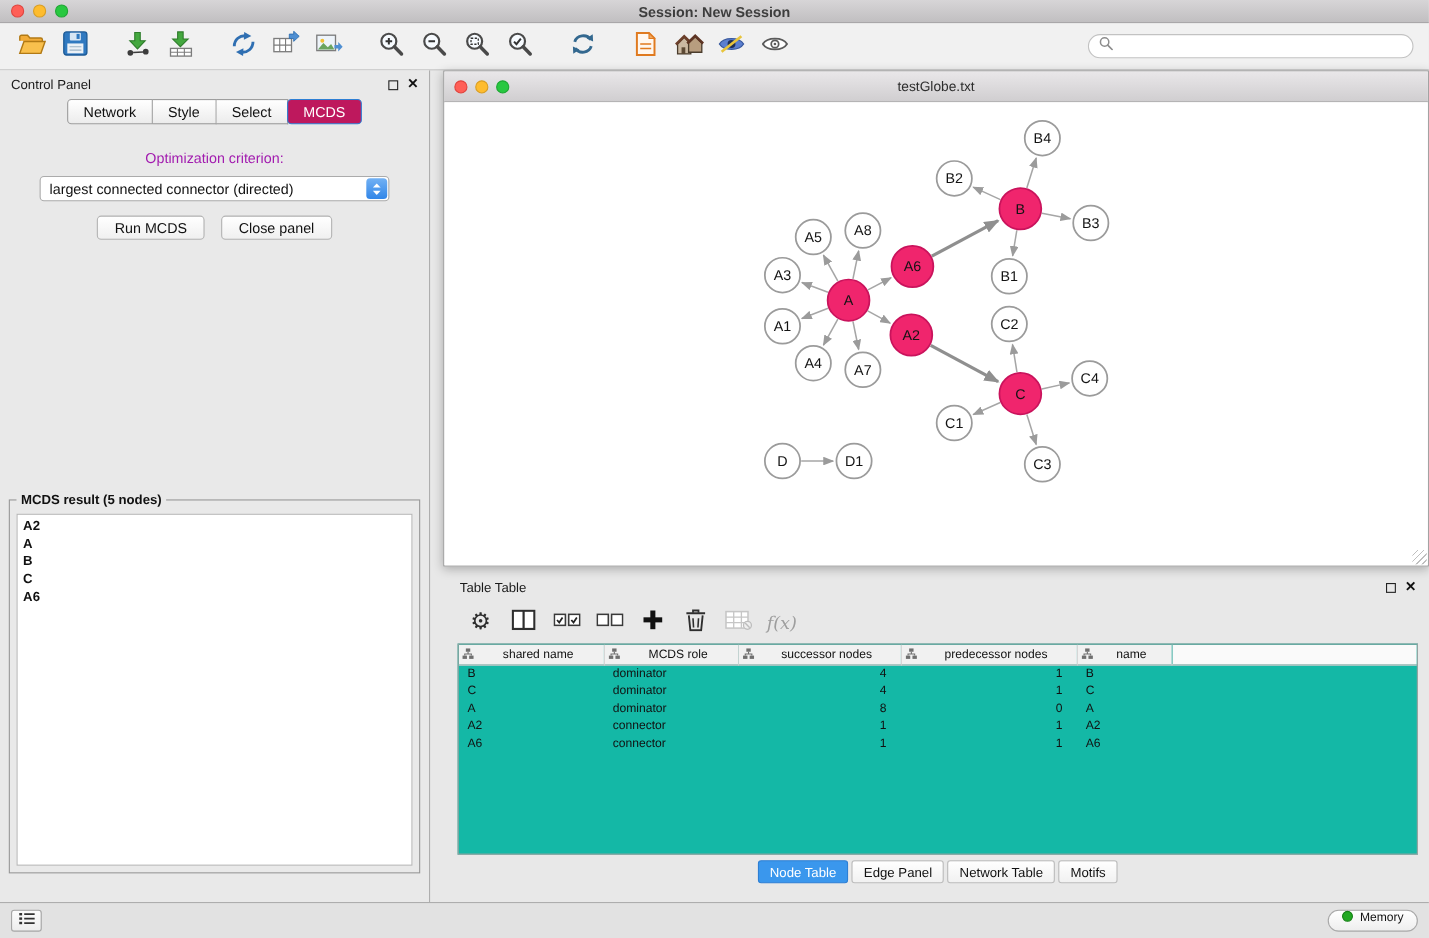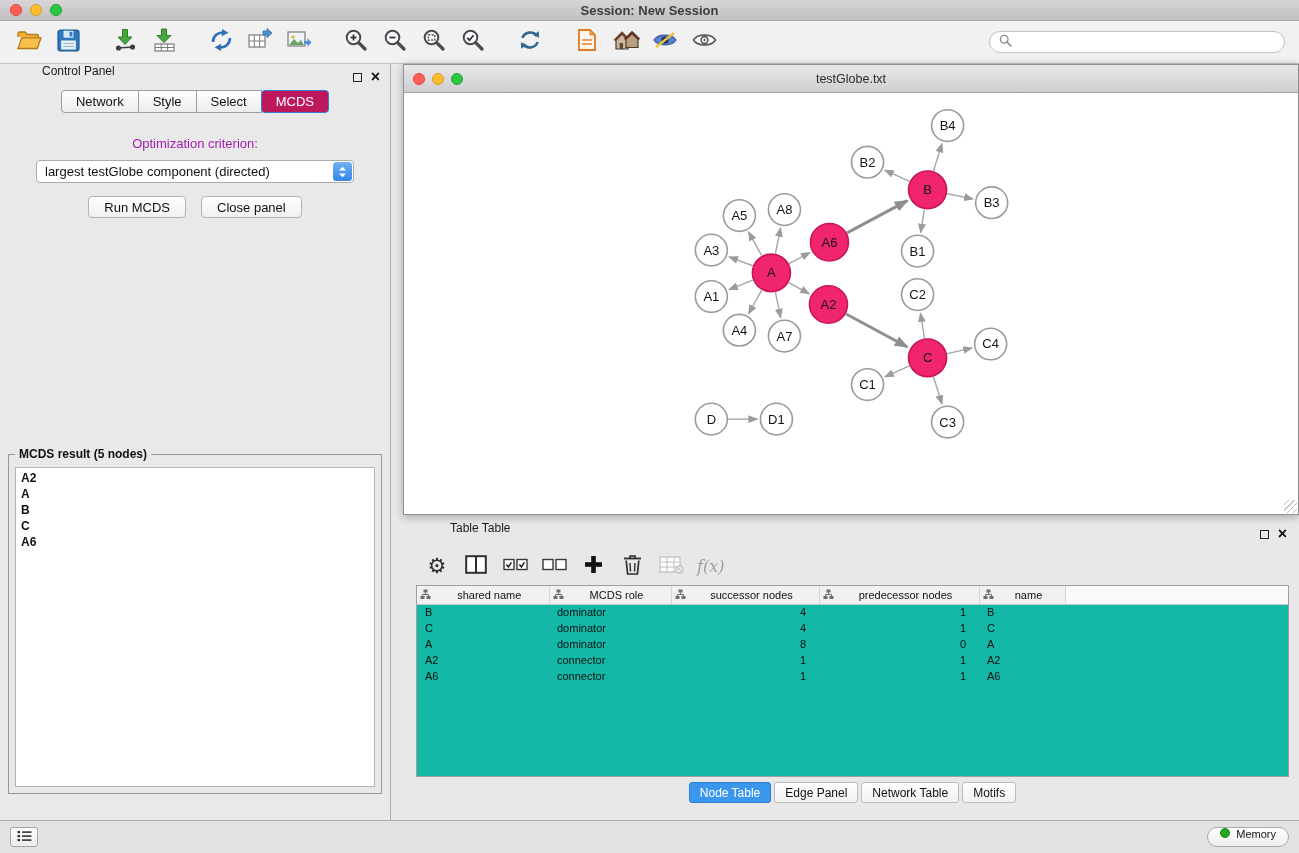--- a/index.html
+++ b/index.html
@@ -23,21 +23,21 @@
   .tool-btn:first-child { margin-left:0; }
   .tool-btn.group-start { margin-left:27px; }
   .search-box { margin-left:auto; width:296px; height:22px; background:#fff; border:1px solid #c2c2c2; border-radius:12px; display:flex; align-items:center; padding:0 9px; gap:5px; }
   .search-input { border:none; outline:none; flex:1; height:18px; font-size:12px; font-family:inherit; background:transparent; color:#333; }
 
   
   .main { flex:1; display:flex; min-height:0; }
 
   
   .control-panel { width:391px; flex:none; background:#e9e9e9; border-right:1px solid #aeaeae; display:flex; flex-direction:column; }
-  .panel-header { height:26px; flex:none; display:flex; padding:0 10px; font-size:12px; color:#1a1a1a;margin-left:32px; }
+  .panel-header { height:26px; flex:none; display:flex; align-items:center; padding:0 10px; font-size:12px; color:#1a1a1a; }
   .panel-icons { margin-left:auto; display:flex; align-items:center; gap:9px; }
   .mini-float { width:9px; height:9px; border:1.4px solid #222; display:inline-block; }
   .mini-close { font-size:16px; font-weight:bold; color:#111; line-height:1; }
   .cp-tabs { display:flex; justify-content:center; }
   .cp-tab { height:23px; line-height:21px; padding:0 14px; font-size:13px; color:#111; background:linear-gradient(#ffffff,#ececec); border:1px solid #9e9e9e; border-left:none; }
   .cp-tab:first-child { border-left:1px solid #9e9e9e; border-radius:4px 0 0 4px; }
   .cp-tab:last-child { border-radius:0 4px 4px 0; }
   .cp-tab.active { background:#be185d; color:#fff; border:1px solid #2e7fd4; border-radius:4px; margin-left:-1px; }
   .opt-label { margin-top:23px; text-align:center; font-size:13px; color:#a21caf; }
   .dropdown { margin:9px 36px 0; height:23px; background:#fff; border:1px solid #ababab; border-radius:4px; display:flex; align-items:center; font-size:13px; padding-left:8px; color:#111; }
@@ -249,21 +249,21 @@
         </span>
       </div>
       <div class="cp-tabs">
           <div class="cp-tab">Network</div>
           <div class="cp-tab">Style</div>
           <div class="cp-tab">Select</div>
           <div class="cp-tab active">MCDS</div>
         </div>
       <div class="opt-label">Optimization criterion:</div>
       <div class="dropdown">
-        <span class="dd-value">largest testGlobe component (directed)</span>
+        <span class="dd-value">largest connected connector (directed)</span>
         <span class="dd-stepper">
             <svg width="9" height="12" viewBox="0 0 9 12">
               <path d="M1 4.5 L4.5 0.8 L8 4.5 Z" fill="#fff"></path>
               <path d="M1 7.5 L4.5 11.2 L8 7.5 Z" fill="#fff"></path>
             </svg>
           </span>
       </div>
       <div class="cp-btn-row">
         <button class="mac-btn">Run MCDS</button>
         <button class="mac-btn">Close panel</button>

